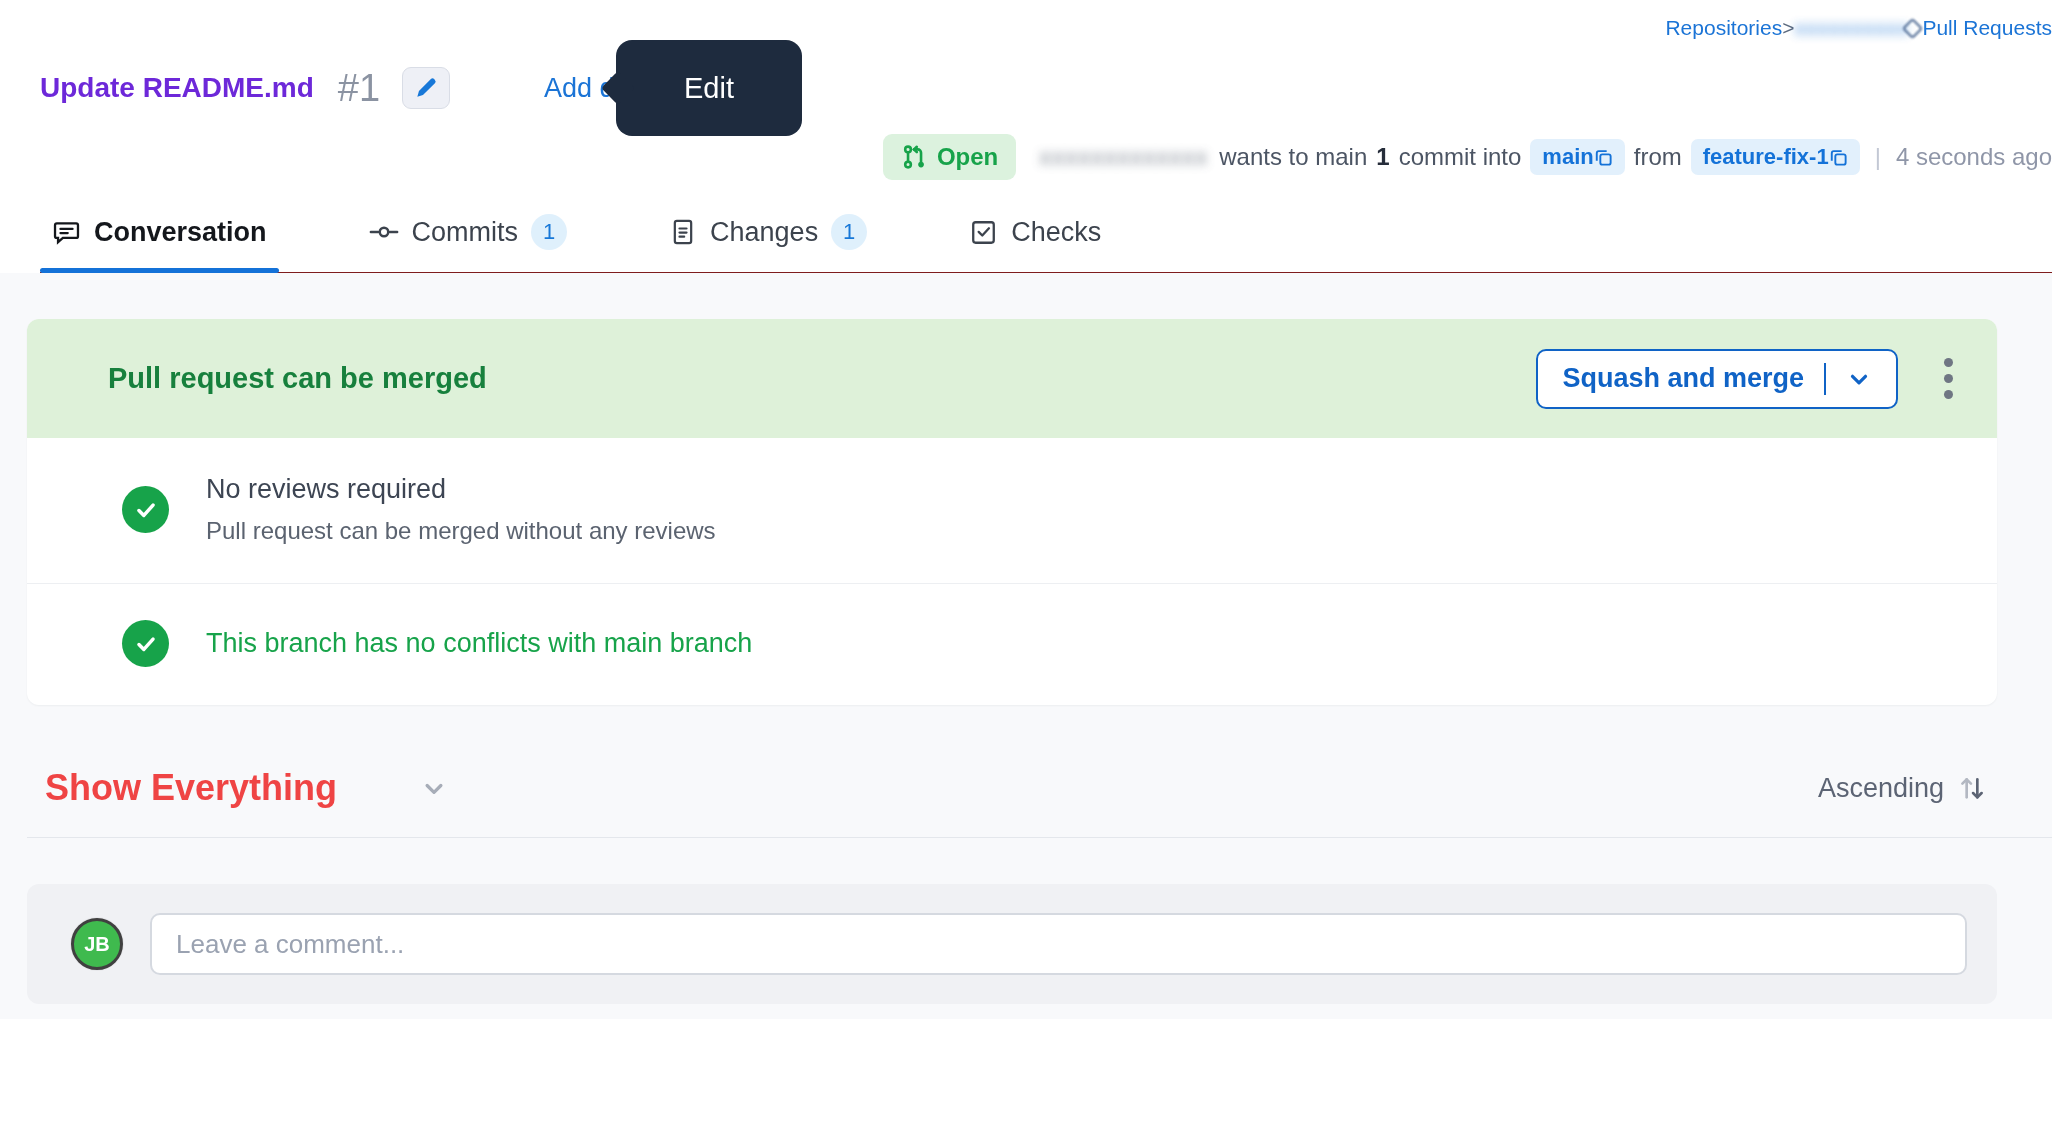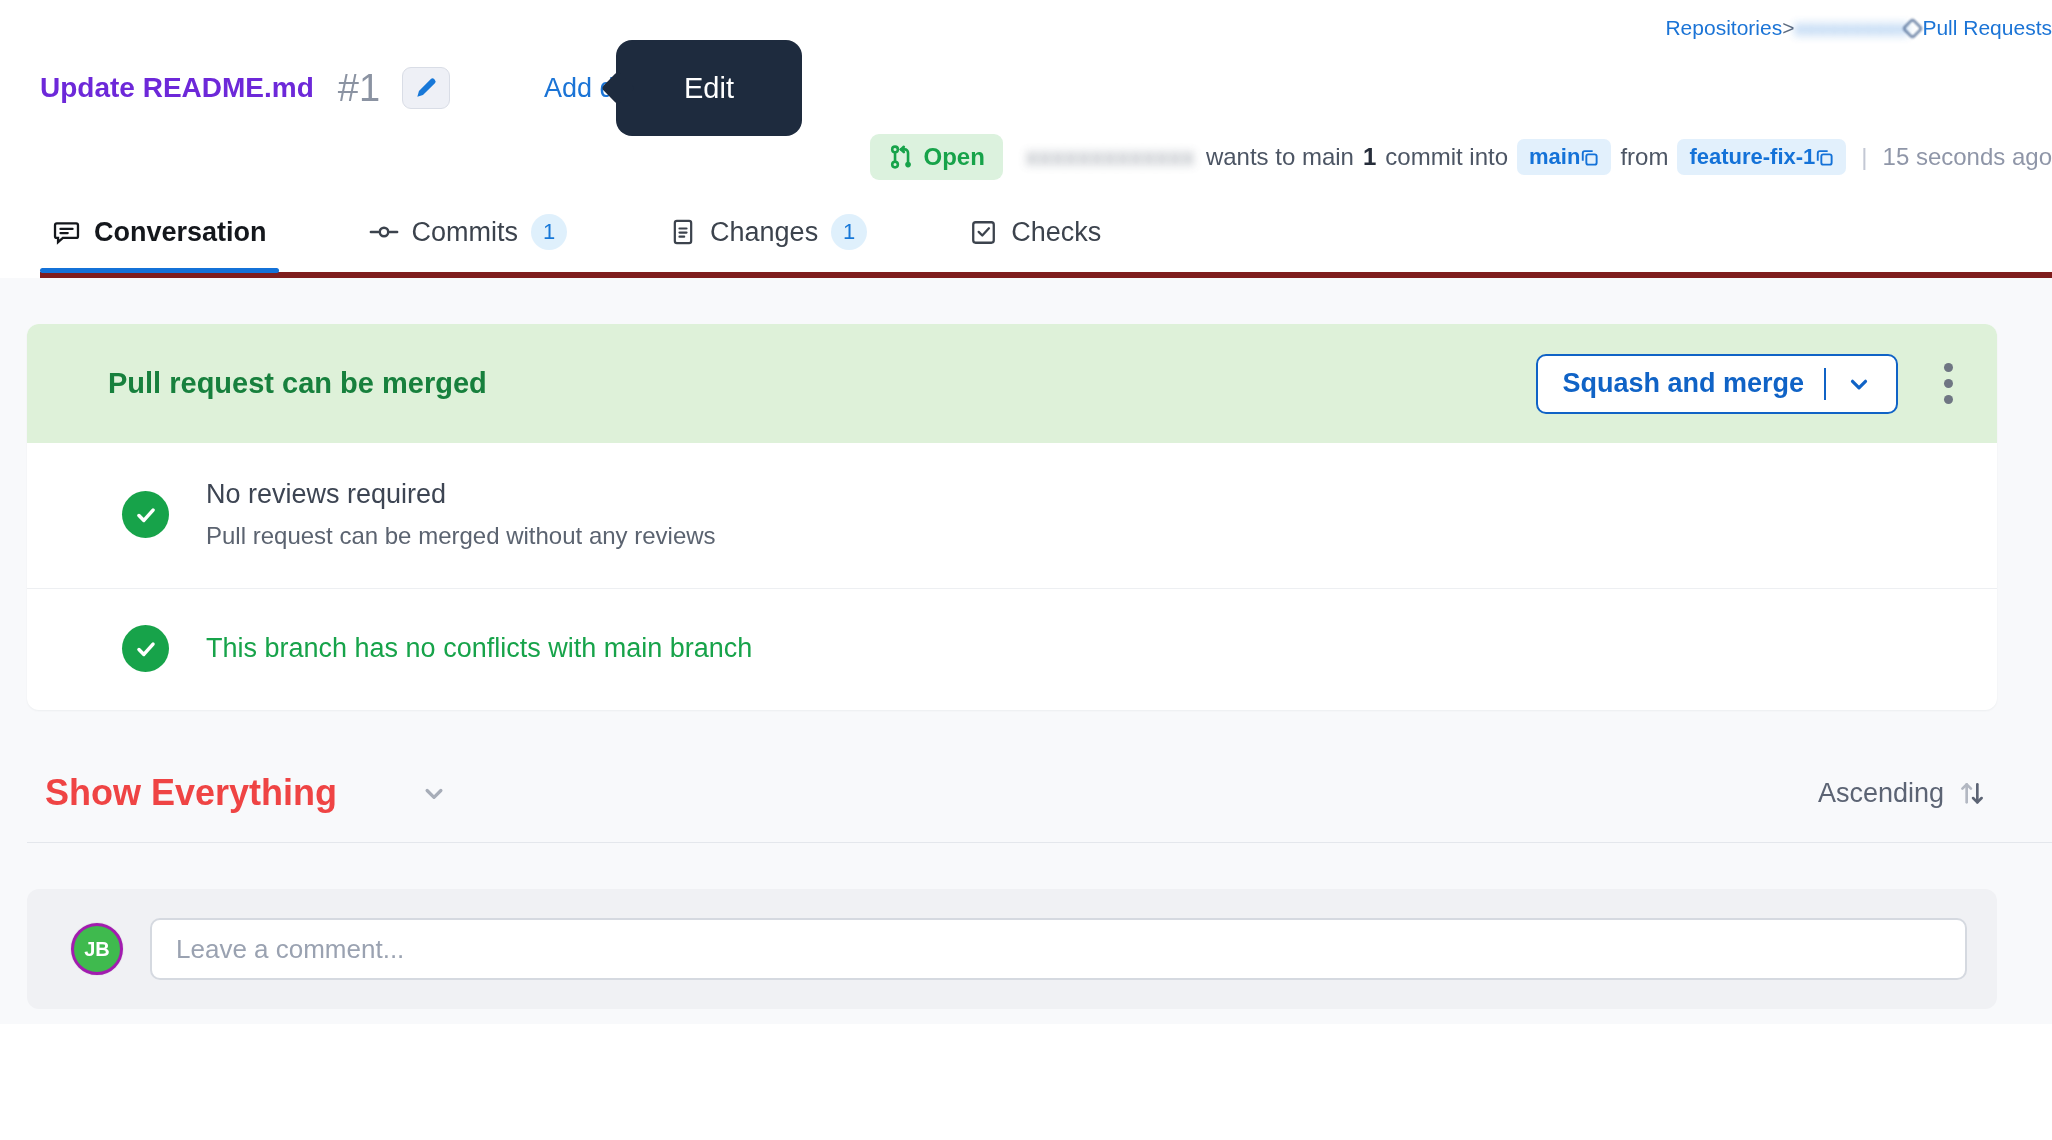--- a/index.html
+++ b/index.html
@@ -38,21 +38,21 @@
   .user-redact { color:#6a7380; margin-right:2px; }
   .bold-dark { font-weight:bold; color:#262d3a; }
   .branch-chip { display:flex; align-items:center; background:#e2f0fc;
     border-radius:7px; padding:5px 12px; color:#1472d8; font-weight:bold; font-size:22px;
     text-decoration:none; }
   .meta-sep { color:#c3c8d4; margin:0 6px; }
   .timestamp { color:#8f96a8; }
 
   
   .tabs { display:flex; gap:78px; margin-top:34px; padding-left:0;
-    border-bottom:6px solid #7f1d1d; }
+    border-bottom:1px solid #7f1d1d; }
   .tab { position:relative; display:flex; align-items:center; gap:13px;
     padding:0 12px 22px 12px; font-size:27px; color:#3c434d; font-weight:500; cursor:pointer; }
   .tab.active { font-weight:bold; color:#14171c; }
   .tab.active::after { content:""; position:absolute; left:0; right:0; bottom:-1px;
     height:5px; background:#1472d8; border-radius:4px; }
   .tab-count { width:36px; height:36px; border-radius:50%; background:#dff0fc;
     color:#1878d8; font-size:22px; font-weight:normal; display:flex; align-items:center;
     justify-content:center; }
 
   
@@ -84,21 +84,21 @@
   .filter-label { font-size:36px; font-weight:bold; color:#ef4444; }
   .filter-chevron { margin-left:82px; cursor:pointer; display:flex; }
   .sort-control { margin-left:auto; display:flex; align-items:center; gap:12px;
     font-size:27px; color:#5c6474; cursor:pointer; }
   .full-divider { height:1px; background:#e4e7ec; margin:28px 0 0 27px; }
 
   
   .comment-panel { width:1970px; margin:46px 0 0 27px; height:120px; background:#f0f1f4;
     border-radius:12px; display:flex; align-items:center; padding:0 30px 0 44px; gap:27px; }
   .avatar { width:52px; height:52px; border-radius:50%; background:#3fba4e;
-    border:3px solid #a21caf; color:#fff; font-size:20px; font-weight:bold;
+    border:3px solid #404040; color:#fff; font-size:20px; font-weight:bold;
     display:flex; align-items:center; justify-content:center; flex:none;
     box-shadow:0 0 0 1px rgba(0,0,0,.04); }
   .comment-input { flex:1; height:62px; border:2px solid #d5d9e0; border-radius:10px;
     background:#fff; font-size:26px; padding:0 24px; color:#2a303b; outline:none;
     font-family:inherit; }
   .comment-input::placeholder { color:#9aa2b1; }
 </style>
 </head>
 <body>
 
@@ -160,21 +160,21 @@
     <a href="#" class="branch-chip">
       <span>feature-fix-1</span>
       <span style="display:flex;">
         <svg width="19" height="19" viewBox="0 0 24 24" fill="none" stroke="#1472d8" stroke-width="2.4">
           <rect x="8" y="8" width="13" height="13" rx="2.5"></rect>
             <path d="M16 4 H6 a2.5 2.5 0 0 0 -2.5 2.5 V16"></path>
         </svg>
       </span>
     </a>
     <span class="meta-sep">|</span>
-    <span class="timestamp">15 seconds ago</span>
+    <span class="timestamp">4 seconds ago</span>
   </div>
 
   <div class="tabs">
     <div class="tab active">
       <span style="display:flex;">
         <svg width="29" height="29" viewBox="0 0 24 24" fill="none" stroke="#14171c" stroke-width="1.9" stroke-linecap="round">
           <path d="M4 4.5 h16 a1.5 1.5 0 0 1 1.5 1.5 v9 a1.5 1.5 0 0 1 -1.5 1.5 H9 l-4 3.5 v-3.5 H4 a1.5 1.5 0 0 1 -1.5 -1.5 v-9 A1.5 1.5 0 0 1 4 4.5 Z"></path>
           <line x1="7" y1="9" x2="17" y2="9"></line>
             <line x1="7" y1="12.5" x2="13" y2="12.5"></line>
         </svg>

